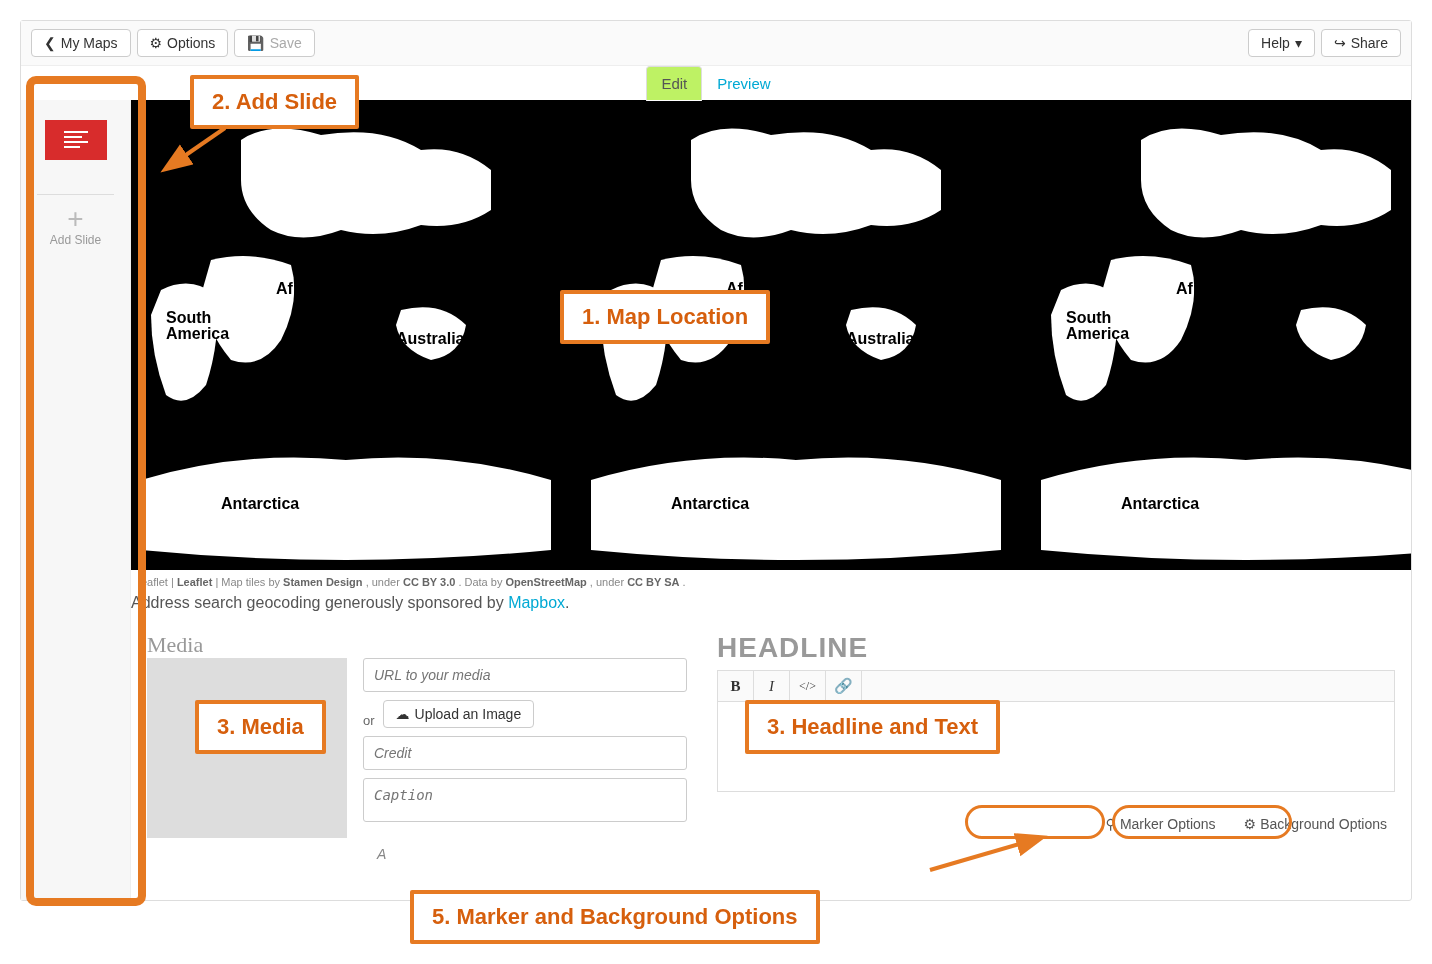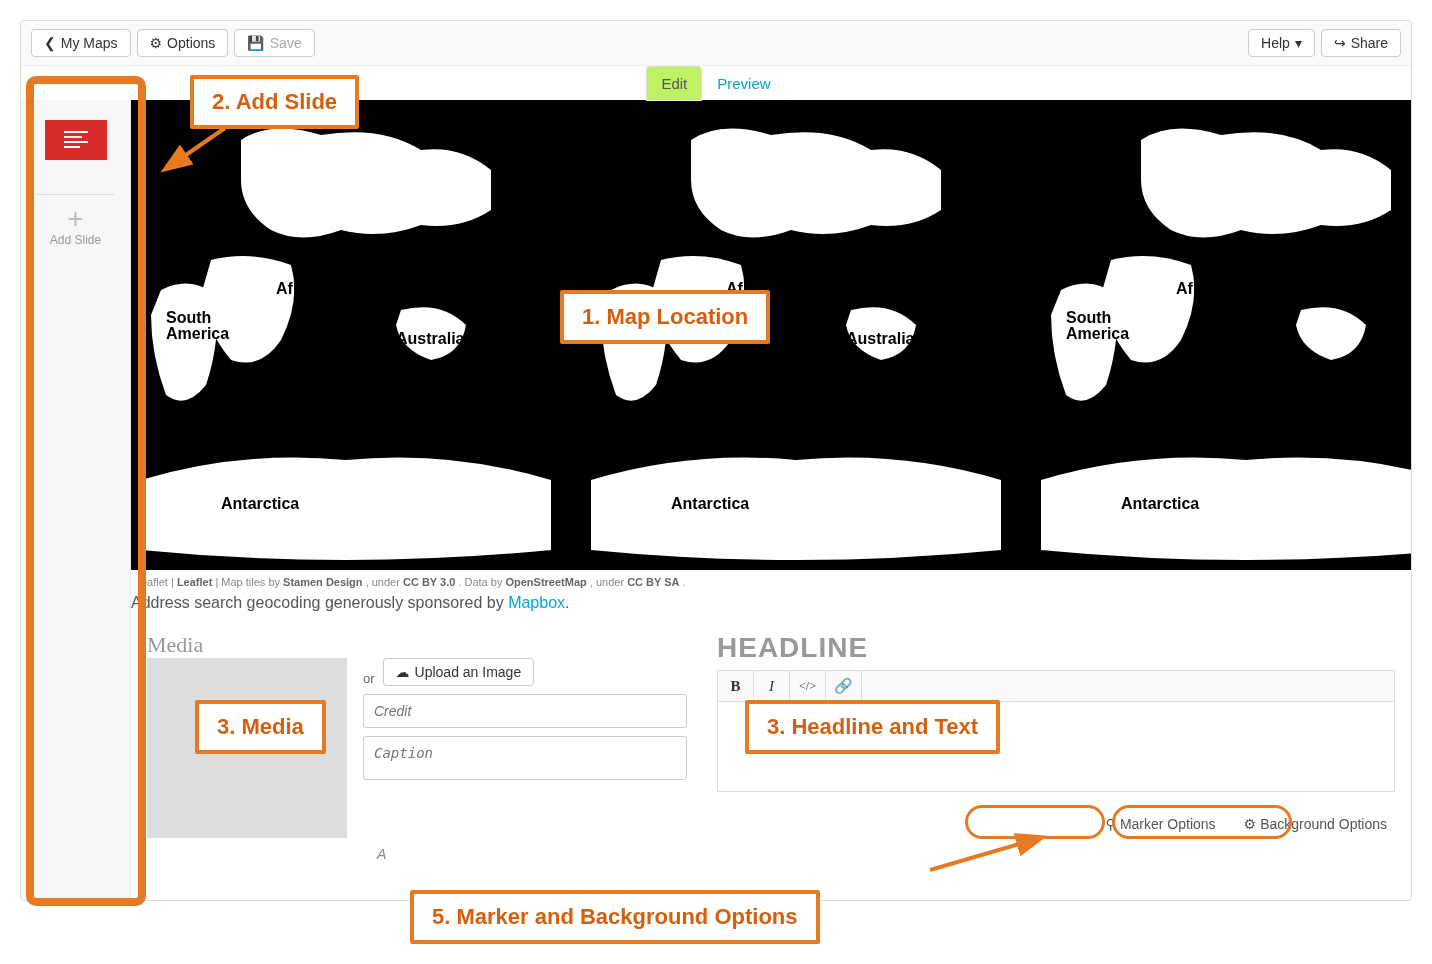--- a/index.html
+++ b/index.html
@@ -176,20 +176,21 @@
         <span>Address search geocoding generously sponsored by </span><a>Mapbox</a><span>.</span>
       </div>
 
       <div class="form-area">
 
         <div class="media-col">
           <h3>Media</h3>
           <div class="media-row">
             <div class="media-preview"></div>
             <div class="media-inputs">
+              <input class="input" placeholder="URL to your media" style="">
               <div class="or-row">
                 <span>or</span>
                 <button class="btn">
                   <span>☁</span>
                   <span>Upload an Image</span>
                 </button>
               </div>
               <input class="input" placeholder="Credit" style="">
               <textarea class="input" placeholder="Caption" style=""></textarea>
             </div>

